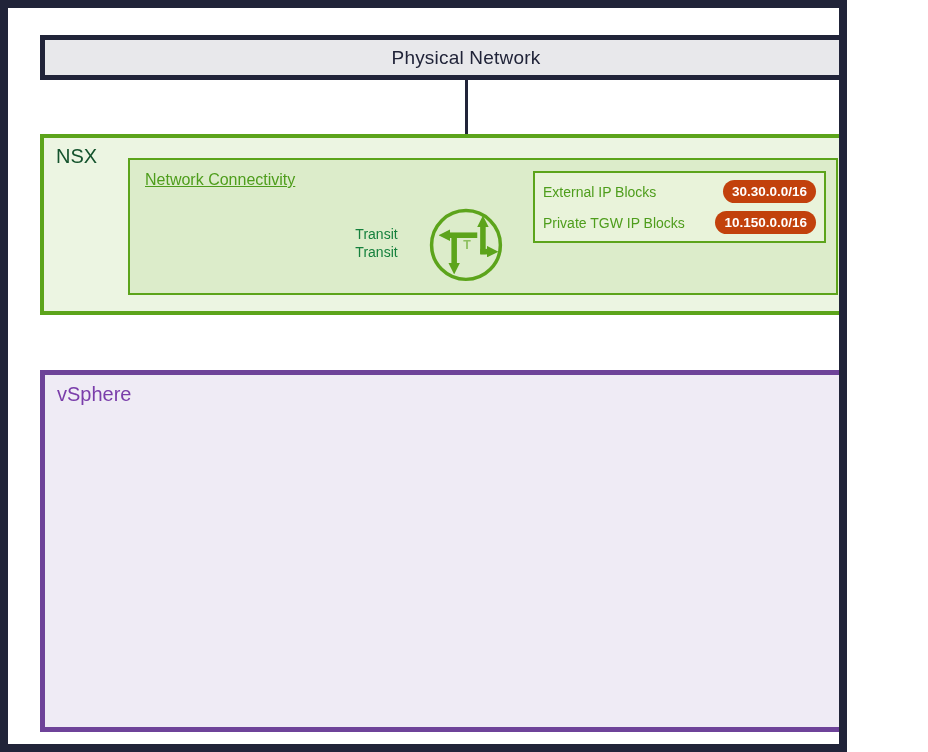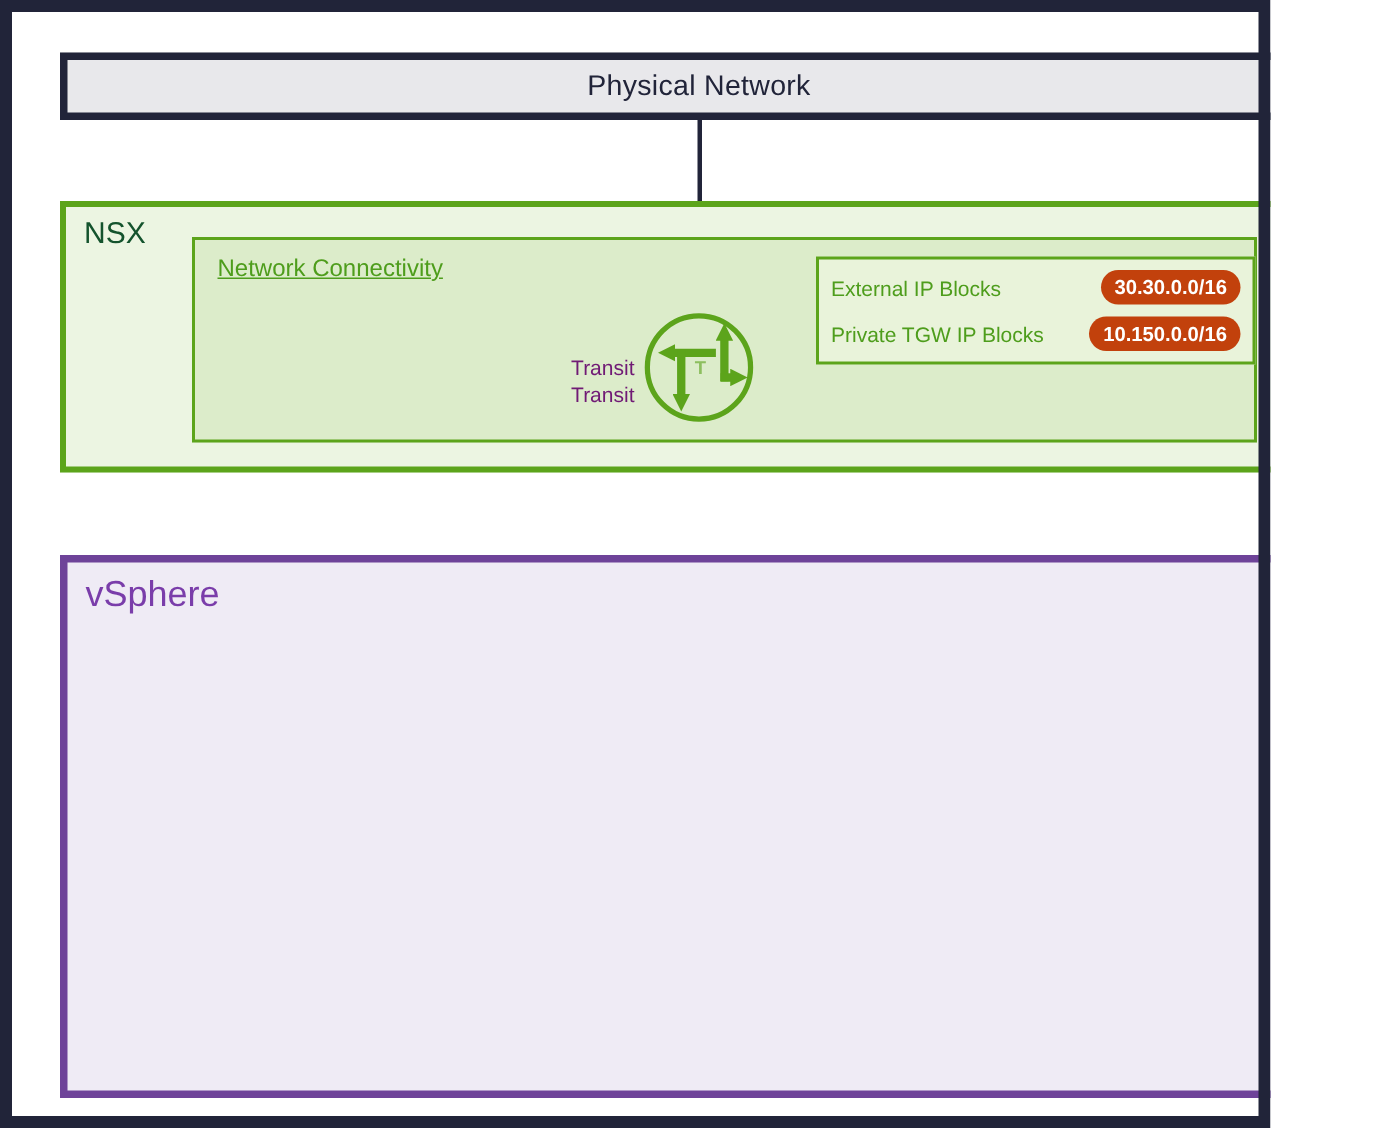--- a/index.html
+++ b/index.html
@@ -31,45 +31,45 @@
 
   
   .nc-box{
     position:absolute;left:128px;top:158px;width:710px;height:137px;
     box-sizing:border-box;border:2px solid #5ca41b;background:#dcecca;
   }
   .nc-label{position:absolute;left:145px;top:171px;font-size:16px;color:#4e9d1c;text-decoration:underline;}
 
   
   .tg-label{
-    position:absolute;left:330px;top:236px;width:93px;
-    text-align:right;font-size:14px;line-height:18px;color:#701a75;
+    position:absolute;left:330px;top:225px;width:93px;
+    text-align:center;font-size:14px;line-height:18px;color:#15803d;
   }
   .tg-icon{position:absolute;left:429px;top:208px;width:76px;height:76px;}
 
   
   .ip-box{
-    position:absolute;left:544px;top:171px;width:293px;height:72px;
+    position:absolute;left:533px;top:171px;width:293px;height:72px;
     box-sizing:border-box;border:2px solid #5ca41b;background:#e9f3da;
     display:flex;flex-direction:column;justify-content:space-around;
     padding:3px 8px;
   }
   .ip-row{display:flex;align-items:center;justify-content:space-between;}
   .ip-row-label{font-size:14px;color:#4e9d1c;}
   .ip-badge{
     background:#c2410c;color:#ffffff;font-weight:bold;font-size:13.5px;
     padding:4px 9px;border-radius:13px;white-space:nowrap;
   }
 
   
   .vs-box{
     position:absolute;left:40px;top:370px;width:852px;height:362px;
     box-sizing:border-box;border:5px solid #6e4399;background:#efebf5;
   }
-  .vs-label{position:absolute;left:57px;top:383px;font-size:24px;color:#7a3daa;}
+  .vs-label{position:absolute;left:57px;top:383px;font-size:20px;color:#7a3daa;}
 </style>
 </head>
 <body>
 
 <div class="stage">
 
   <div class="pn-box">
     <span class="pn-label">Physical Network</span>
   </div>
 

